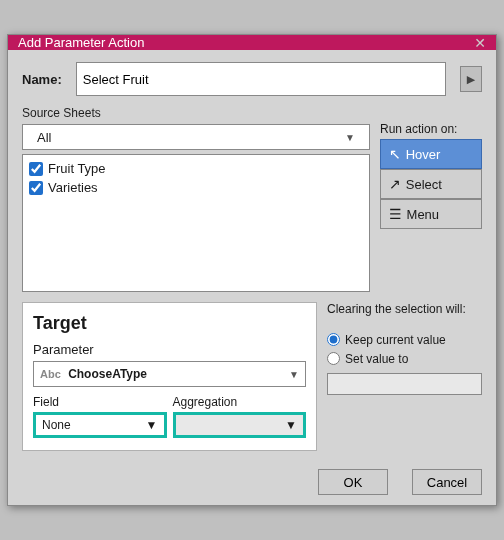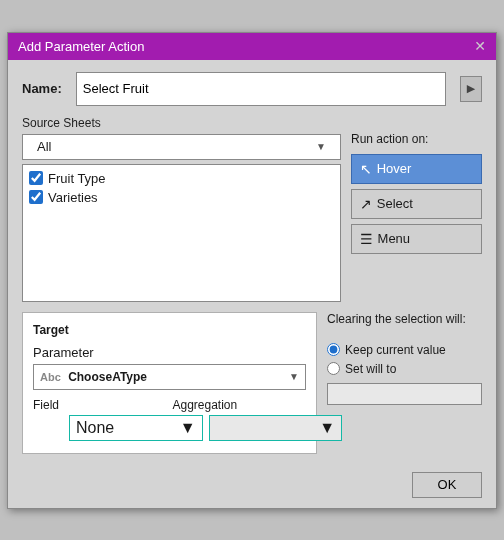--- a/index.html
+++ b/index.html
@@ -14,23 +14,23 @@
       align-items: center;
       justify-content: center;
     }
     .dialog {
       width: 490px;
       background: #d4d4d4;
       border: 1px solid #888;
       box-shadow: 2px 2px 8px rgba(0,0,0,0.4);
     }
     .title-bar {
-      background: #a21caf;
+      background: #be185d;
       color: #fff;
-      padding: 6px 10px;
+      padding: 0 10px;
       display: flex;
       align-items: center;
       justify-content: space-between;
       font-size: 13px;
       font-weight: 500;
     }
     .title-bar-close {
       cursor: pointer;
       font-size: 14px;
       color: #ccc;
@@ -113,24 +113,23 @@
       gap: 5px;
       padding: 2px 0;
       font-size: 13px;
     }
     .sheet-item input[type="checkbox"] {
       accent-color: #1f6fcc;
       width: 14px;
       height: 14px;
     }
     .right-panel {
-      width: 131px;
+      width: 102px;
       display: flex;
       flex-direction: column;
-      gap: 5px;
       padding-top: 16px;
     }
     .run-action-label {
       font-size: 12px;
       margin-bottom: 3px;
     }
     .action-btn {
       width: 100%;
       height: 30px;
       background: #d0d0d0;
@@ -156,21 +155,21 @@
       gap: 10px;
       margin-top: 10px;
     }
     .target-panel {
       background: #fff;
       border: 1px solid #b0b0b0;
       padding: 10px 10px 12px;
       width: 295px;
     }
     .target-title {
-      font-size: 12px;
+      font-size: 18px;
       font-weight: 600;
       margin-bottom: 8px;
     }
     .param-label {
       font-size: 13px;
       margin-bottom: 4px;
     }
     .param-dropdown {
       width: 100%;
       height: 26px;
@@ -200,28 +199,27 @@
     .field-col {
       flex: 1;
     }
     .agg-col {
       flex: 1;
     }
     .field-dropdown, .agg-dropdown {
       width: 100%;
       height: 26px;
       background: #fff;
-      border: 1px solid #14b8a6;
+      border: 3px solid #14b8a6;
       display: flex;
       align-items: center;
       padding: 0 6px;
       cursor: pointer;
       justify-content: space-between;
-      font-size: 16px;
-      margin-left: 36px;
+      font-size: 12px;
     }
     .agg-dropdown {
       background: #e8e8e8;
     }
     .clearing-panel {
       flex: 1;
       display: flex;
       flex-direction: column;
       gap: 5px;
       padding-top: 0;
@@ -357,23 +355,24 @@
       </div>
 
       <div class="clearing-panel">
         <div class="clearing-title">Clearing the selection will:</div>
         <div class="radio-row">
           <input type="radio" name="clearing" checked="" style="">
           <span>Keep current value</span>
         </div>
         <div class="radio-row">
           <input type="radio" name="clearing" style="">
-          <span>Set will to</span>
+          <span>Set value to</span>
         </div>
         <input type="text" class="set-value-input" style="">
       </div>
     </div>
   </div>
 
   <div class="dialog-footer">
     <button class="footer-btn">OK</button>
+    <button class="footer-btn">Cancel</button>
   </div>
 </div>
 
 </body></html>

